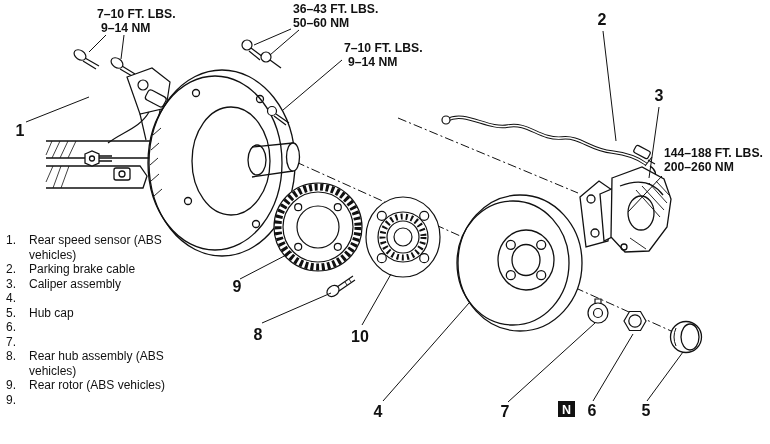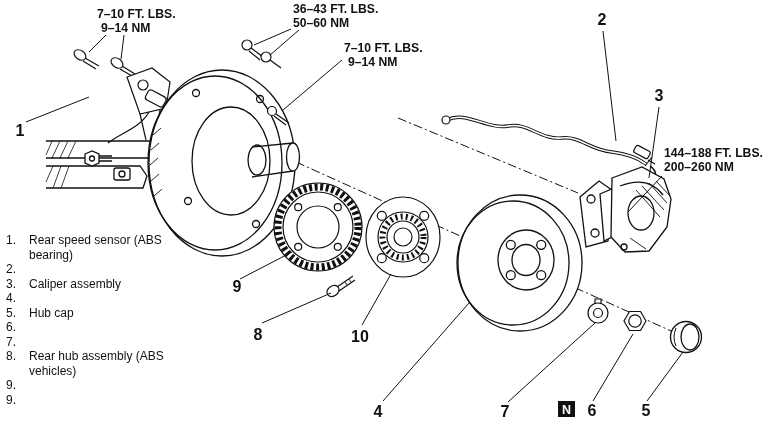--- a/index.html
+++ b/index.html
@@ -202,24 +202,25 @@
   <g>
     <rect x="558" y="401" width="17" height="16" fill="#111"></rect>
     <text class="nsym" x="566.5" y="413.5" text-anchor="middle">N</text>
   </g>
 
 </svg>
 
 <div class="legend">
   <div class="legend-item">
         <span class="legend-num">1.</span>
-        <span class="legend-label">Rear speed sensor (ABS bearing)</span>
+        <span class="legend-label">Rear speed sensor (ABS vehicles)</span>
       </div>
   <div class="legend-item">
         <span class="legend-num">2.</span>
+        <span class="legend-label">Parking brake cable</span>
       </div>
   <div class="legend-item">
         <span class="legend-num">3.</span>
         <span class="legend-label">Caliper assembly</span>
       </div>
   <div class="legend-item">
         <span class="legend-num">4.</span>
       </div>
   <div class="legend-item">
         <span class="legend-num">5.</span>
@@ -230,19 +231,20 @@
       </div>
   <div class="legend-item">
         <span class="legend-num">7.</span>
       </div>
   <div class="legend-item">
         <span class="legend-num">8.</span>
         <span class="legend-label">Rear hub assembly (ABS vehicles)</span>
       </div>
   <div class="legend-item">
         <span class="legend-num">9.</span>
+        <span class="legend-label">Rear rotor (ABS vehicles)</span>
       </div>
   <div class="legend-item">
         <span class="legend-num">9.</span>
       </div>
 </div>
 
 </div>
 
 </body></html>

